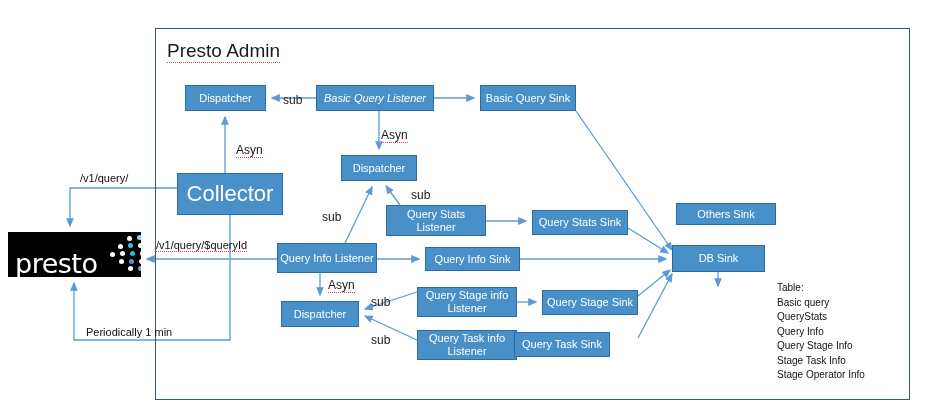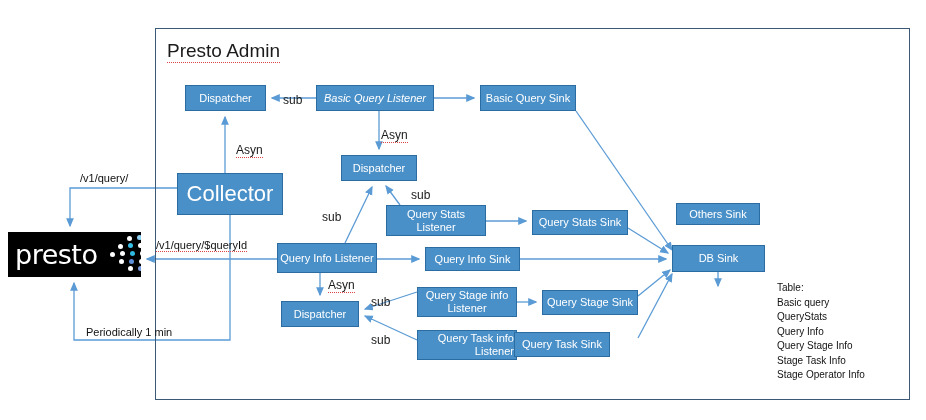--- a/index.html
+++ b/index.html
@@ -22,21 +22,21 @@
   .node.big{font-size:22px;font-weight:400;}
   .edge-label{
     position:absolute;font-size:12px;color:#1a1a1a;white-space:nowrap;
     background:transparent;
   }
   .edge-label.squiggle{border-bottom:1px dotted #d44;}
   .url-label{position:absolute;font-size:11px;color:#111;white-space:nowrap;}
   .url-label.squiggle{border-bottom:1px dotted #d44;margin-left:8px;}
 
   .presto-logo{
-    position:absolute;background:#000000;display:flex;align-items:center;
+    position:absolute;background:#000000;display:flex;align-items:flex-end;
     overflow:hidden;
   }
   .presto-word{
     color:#ffffff;font-size:27px;font-family:"DejaVu Sans",sans-serif;
     letter-spacing:-0.5px;padding-left:7px;line-height:1;
   }
   .presto-dots{position:relative;width:62px;height:100%;}
   .presto-dots i{position:absolute;border-radius:50%;display:block;}
 
   .mysql-logo{
@@ -132,42 +132,42 @@
   </div>
   <div class="node big" style="left:177px;top:173px;width:106px;height:42px;">
     <span>Collector</span>
   </div>
   <div class="node" style="left:386px;top:205px;width:100px;height:31px;">
     <span>Query Stats Listener</span>
   </div>
   <div class="node" style="left:532px;top:210px;width:96px;height:25px;">
     <span>Query Stats Sink</span>
   </div>
-  <div class="node" style="left:676px;top:203px;width:84px;height:22px;">
+  <div class="node" style="left:676px;top:203px;width:100px;height:22px;">
     <span>Others Sink</span>
   </div>
   <div class="node" style="left:277px;top:243px;width:100px;height:30px;">
     <span>Query Info Listener</span>
   </div>
   <div class="node" style="left:425px;top:247px;width:95px;height:24px;">
     <span>Query Info Sink</span>
   </div>
   <div class="node" style="left:672px;top:245px;width:93px;height:27px;">
     <span>DB Sink</span>
   </div>
   <div class="node" style="left:281px;top:301px;width:78px;height:26px;">
     <span>Dispatcher</span>
   </div>
   <div class="node" style="left:417px;top:287px;width:100px;height:30px;">
     <span>Query Stage info Listener</span>
   </div>
   <div class="node" style="left:542px;top:290px;width:96px;height:25px;">
     <span>Query Stage Sink</span>
   </div>
-  <div class="node" style="left:417px;top:330px;width:100px;height:30px;text-align:right;">
+  <div class="node" style="left:417px;top:330px;width:100px;height:30px;">
     <span>Query Task info Listener</span>
   </div>
   <div class="node" style="left:514px;top:332px;width:96px;height:25px;">
     <span>Query Task Sink</span>
   </div>
 
   <div class="edge-label" style="left:283px;top:93px;">sub</div>
   <div class="edge-label squiggle" style="left:381px;top:128px;">Asyn</div>
   <div class="edge-label squiggle" style="left:236px;top:143px;">Asyn</div>
   <div class="edge-label" style="left:411px;top:188px;">sub</div>

